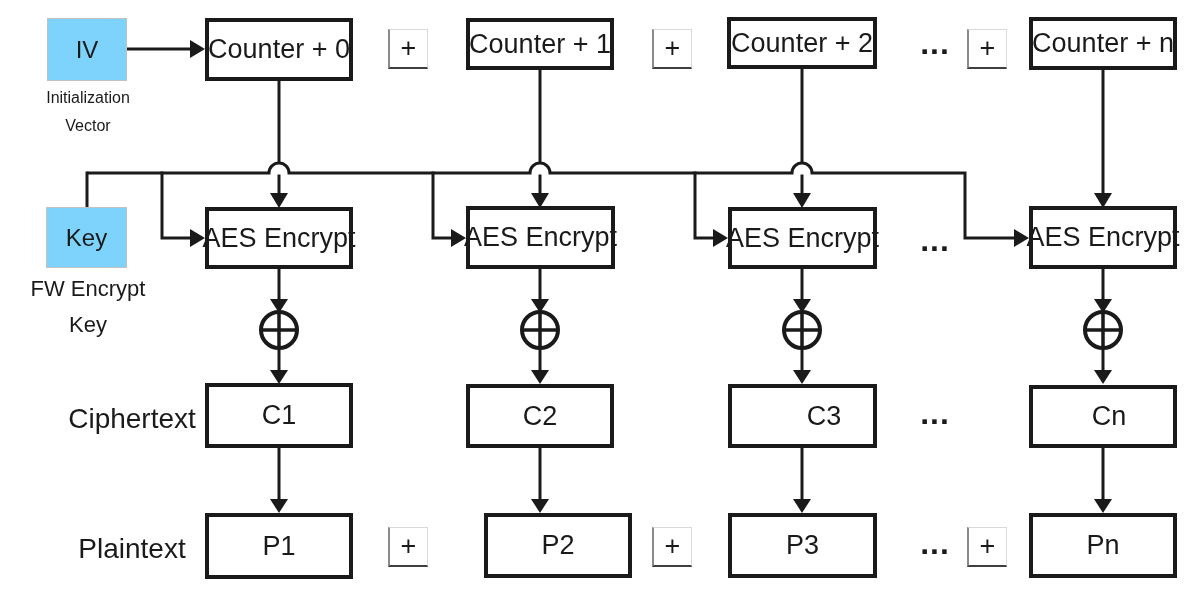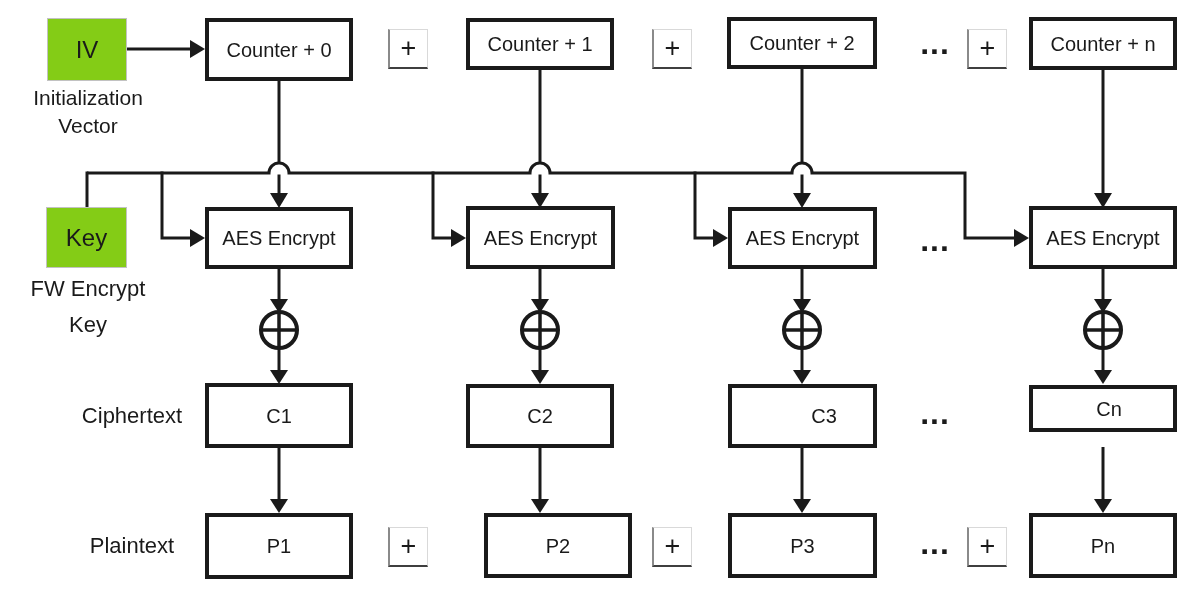--- a/index.html
+++ b/index.html
@@ -19,29 +19,29 @@
   svg .xline { stroke-width: 3.5; }
 
   .box {
     position: absolute;
     box-sizing: border-box;
     border: 4px solid #1a1a1a;
     background: #ffffff;
     display: flex;
     align-items: center;
     justify-content: center;
-    font-size: 20px;
+    font-size: 27px;
     line-height: 1;
     white-space: nowrap;
   }
   .lightbox {
     position: absolute;
     box-sizing: border-box;
     border: 1px solid #c2c2c2;
-    background: #84cc16;
+    background: #7dd3fc;
     display: flex;
     align-items: center;
     justify-content: center;
     font-size: 24px;
   }
   .plusbox {
     position: absolute;
     box-sizing: border-box;
     width: 40px;
     height: 40px;
@@ -51,26 +51,26 @@
     border-bottom: 2px solid #3f3f3f;
     display: flex;
     align-items: center;
     justify-content: center;
     font-size: 27px;
     font-weight: 400;
   }
   .caption {
     position: absolute;
     text-align: center;
-    font-size: 21px;
+    font-size: 16px;
   }
   .rowlabel {
     position: absolute;
     text-align: center;
-    font-size: 22px;
+    font-size: 28px;
     white-space: nowrap;
   }
   .dots {
     position: absolute;
     width: 60px;
     height: 36px;
     line-height: 36px;
     text-align: center;
     font-size: 32px;
     font-weight: 700;
@@ -261,21 +261,21 @@
   <div class="box" style="left:205px; top:383px; width:148px; height:65px;">
     <span>C1</span>
   </div>
   <div class="box" style="left:466px; top:384px; width:148px; height:64px;">
     <span>C2</span>
   </div>
   <div class="box" style="left:728px; top:384px; width:149px; height:64px;padding-left:43px;">
     <span>C3</span>
   </div>
   <div class="dots" style="left:905px; top:395px;">...</div>
-  <div class="box" style="left:1029px; top:385px; width:148px; height:47px;padding-left:12px;">
+  <div class="box" style="left:1029px; top:385px; width:148px; height:63px;padding-left:12px;">
     <span>Cn</span>
   </div>
 
   <div class="rowlabel" style="left:57px; top:533px; width:150px;">Plaintext</div>
   <div class="box" style="left:205px; top:513px; width:148px; height:66px;justify-content:center;">
     <span>P1</span>
   </div>
   <div class="plusbox" style="left:388px; top:527px;">
     <span>+</span>
   </div>

